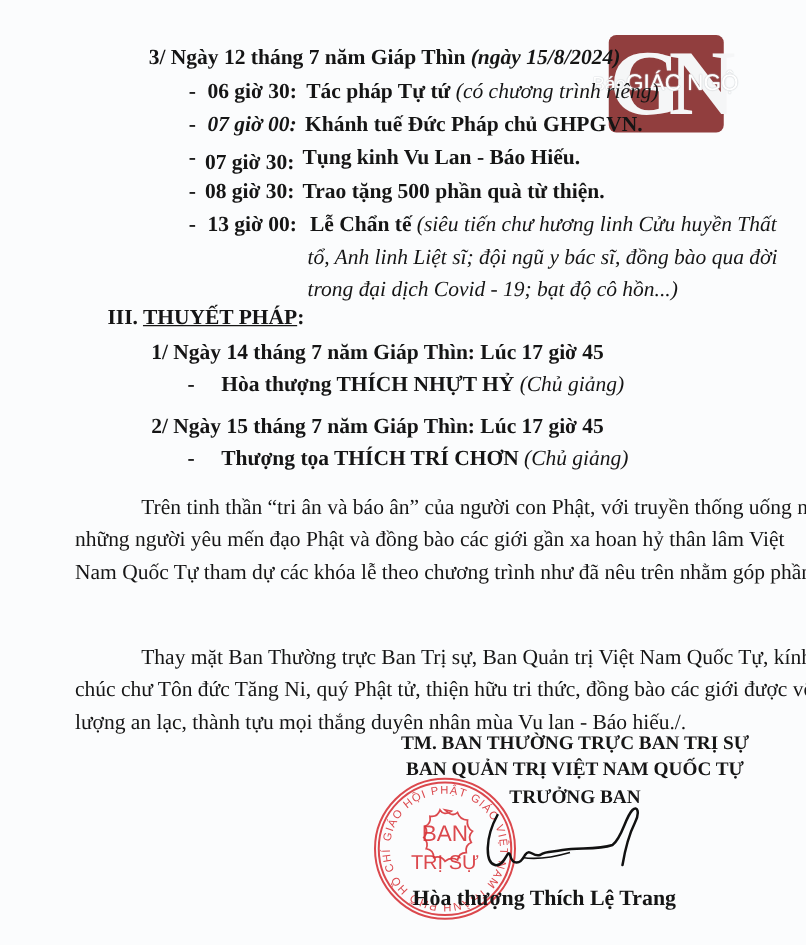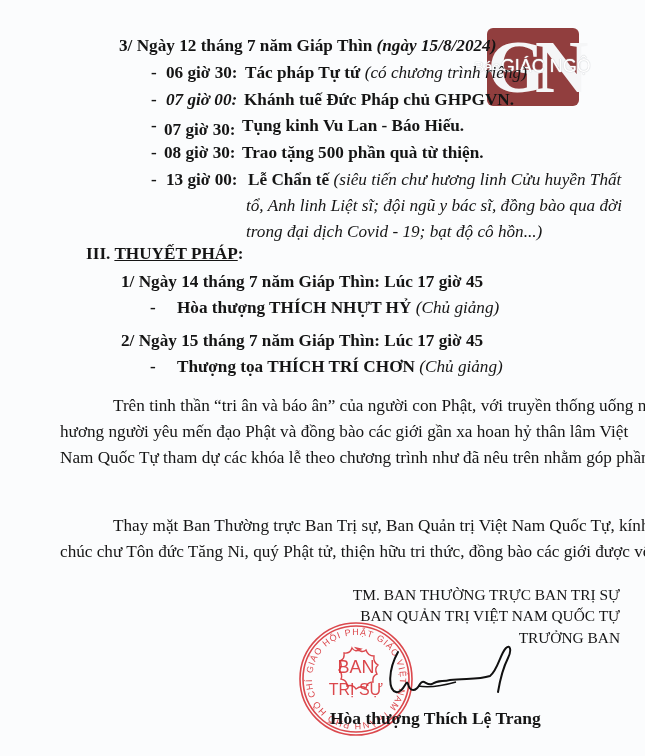--- a/index.html
+++ b/index.html
@@ -35,21 +35,21 @@
   .para {
     position: absolute; left: 60px; width: 525px;
     font-size: 17.2px; line-height: 26.2px; text-align: justify;
   }
   .para .line { display: block; text-align: justify; text-align-last: justify; white-space: nowrap; }
   .para .line.last { text-align-last: left; }
   .para .indent { padding-left: 53px; }
 
   .underline { text-decoration: underline; }
 
-  .sig { position: absolute; left: 300px; width: 320px; text-align: right; font-weight: normal; font-size: 15.4px; line-height: 22px; }
+  .sig { position: absolute; left: 300px; width: 320px; text-align: center; font-weight: bold; font-size: 15.4px; line-height: 22px; }
 
   .stamp { position: absolute; left: 297px; top: 620px; width: 118px; height: 118px; }
   .signature { position: absolute; left: 380px; top: 640px; width: 150px; height: 70px; }
 </style>
 </head>
 <body>
 
 <div class="watermark">
   <div class="wm-letters">GN</div>
 </div>
@@ -107,27 +107,28 @@
 
 <div class="abs fs b" style="left:121px; top:331px;">2/ Ngày 15 tháng 7 năm Giáp Thìn: Lúc 17 giờ 45</div>
 <div class="abs fs b" style="left:150px; top:357px;">-</div>
 <div class="abs fs" style="left:177px; top:357px;">
   <span class="b">Thượng tọa THÍCH TRÍ CHƠN</span>
   <span class="i">(Chủ giảng)</span>
 </div>
 
 <div class="para" style="top:393px;">
   <span class="line indent">Trên tinh thần “tri ân và báo ân” của người con Phật, với truyền thống uống nước</span>
-  <span class="line">hương người yêu mến đạo Phật và đồng bào các giới gần xa hoan hỷ thân lâm Việt</span>
+  <span class="line">những người yêu mến đạo Phật và đồng bào các giới gần xa hoan hỷ thân lâm Việt</span>
   <span class="line">Nam Quốc Tự tham dự các khóa lễ theo chương trình như đã nêu trên nhằm góp phần</span>
 </div>
 
 <div class="para" style="top:513px;">
   <span class="line indent">Thay mặt Ban Thường trực Ban Trị sự, Ban Quản trị Việt Nam Quốc Tự, kính</span>
   <span class="line">chúc chư Tôn đức Tăng Ni, quý Phật tử, thiện hữu tri thức, đồng bào các giới được vô</span>
+  <span class="line last">lượng an lạc, thành tựu mọi thắng duyên nhân mùa Vu lan - Báo hiếu./.</span>
 </div>
 
 <div class="sig" style="top:584px;">TM. BAN THƯỜNG TRỰC BAN TRỊ SỰ</div>
 <div class="sig" style="top:605px;">BAN QUẢN TRỊ VIỆT NAM QUỐC TỰ</div>
 <div class="sig" style="top:627px;">TRƯỞNG BAN</div>
 
 <svg class="stamp" viewBox="0 0 118 118">
   <defs>
     <path id="ringPath" d="M59,59 m-44,0 a44,44 0 1,1 88,0 a44,44 0 1,1 -88,0"></path>
   </defs>

